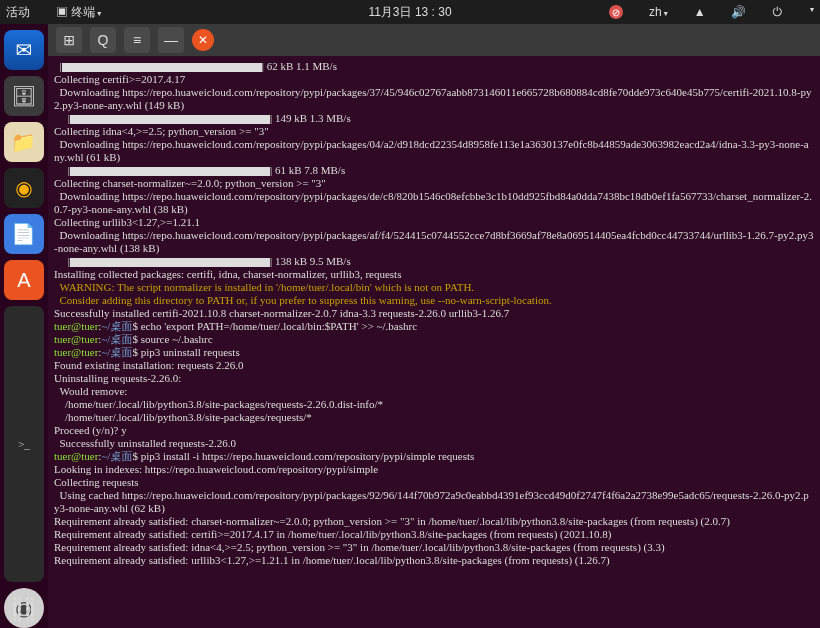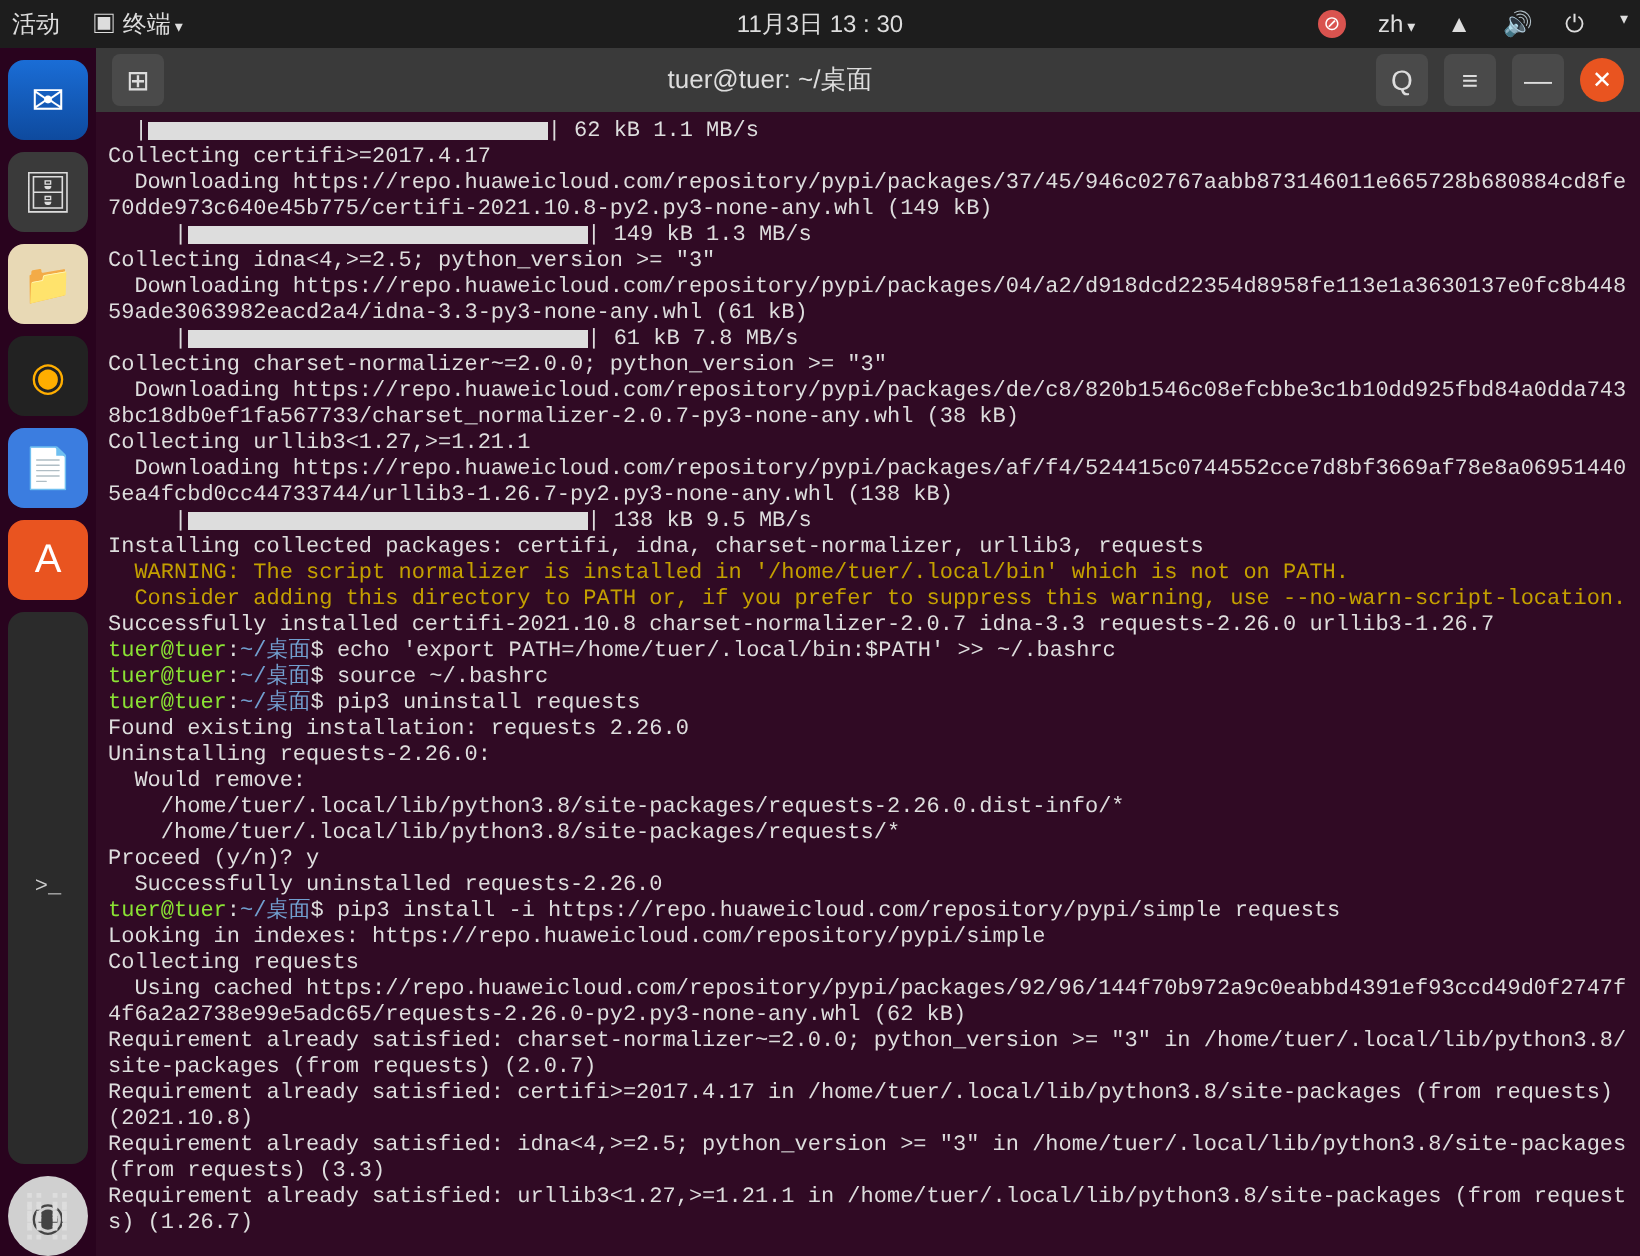--- a/index.html
+++ b/index.html
@@ -1,38 +1,38 @@
 <!DOCTYPE html>
 <html><head>
 <meta charset="utf-8">
 <style>
 *{margin:0;padding:0;box-sizing:border-box}
 body{width:820px;height:628px;background:#2c001e;font-family:sans-serif;overflow:hidden;position:relative}
 .topbar{height:24px;background:#1d1d1d;color:#ddd;display:flex;align-items:center;font-size:12px;padding:0 6px;justify-content:space-between}
-.tb-left,.tb-right{display:flex;gap:16px}
+.tb-left,.tb-right{display:flex;gap:26px}
 .tb-center{position:absolute;left:50%;transform:translateX(-50%);font-size:12px}
 .tri{font-size:8px;margin-left:2px}
 .launcher{position:absolute;left:0;top:24px;width:48px;height:604px;background:rgba(40,5,30,0.6);display:flex;flex-direction:column;align-items:center;padding-top:6px;gap:6px}
 .licon{width:40px;height:40px;border-radius:8px;display:flex;align-items:center;justify-content:center;font-size:20px}
 .licon.bluebird{background:linear-gradient(#1a6dd6,#0e4a9e);color:#fff}
 .licon.files{background:#3a3a3a;color:#ddd}
 .licon.folder{background:#e8d9b5;color:#8a6d3b}
 .licon.music{background:#222;color:#ffae00}
 .licon.docs{background:#3b7de0;color:#fff}
 .licon.soft{background:#e95420;color:#fff}
 .licon.term{background:#2b2b2b;color:#ccc;position:relative}
 .licon.term.active::before{content:"";position:absolute;left:-5px;top:16px;width:4px;height:4px;background:#e95420;border-radius:50%}
 .licon.dvd{background:#d0d0d0;color:#444;border-radius:50%}
 .apps{position:absolute;bottom:8px;color:#ddd;font-size:16px;letter-spacing:1px;text-align:center;line-height:6px}
 .win{position:absolute;left:48px;top:24px;width:772px;height:604px;background:#300a24;display:flex;flex-direction:column}
 .titlebar{height:32px;background:#3a3a3a;display:flex;align-items:center;padding:0 8px;gap:8px}
 .tbtn{width:26px;height:26px;border-radius:4px;background:#4a4a4a;display:flex;align-items:center;justify-content:center;color:#ddd;font-size:14px}
 .ttitle{flex:1;text-align:center;color:#ddd;font-size:13px}
 .tclose{width:22px;height:22px;border-radius:50%;background:#e95420;color:#fff;display:flex;align-items:center;justify-content:center;font-size:12px}
-.term{flex:1;padding:4px 6px;font-family:Liberation Mono, monospace;font-size:11px;line-height:13px;color:#ddd;white-space:pre-wrap;word-break:break-all;overflow:hidden}
+.term{flex:1;padding:4px 6px;font-family:Liberation Serif, serif;font-size:11px;line-height:13px;color:#ddd;white-space:pre-wrap;word-break:break-all;overflow:hidden}
 .g{color:#8ae234}
 .b{color:#729fcf}
 .y{color:#c4a000}
 .w{color:#ddd}
 .bar{display:inline-block;background:#ddd;height:9px;vertical-align:middle}
 .red-dot{width:14px;height:14px;border-radius:50%;background:#d9534f;color:#fff;display:flex;align-items:center;justify-content:center;font-size:10px}
 </style>
 </head>
 <body>
 
@@ -60,21 +60,20 @@
   <div class="licon docs">📄</div>
   <div class="licon soft">A</div>
   <div class="licon term active">&gt;_</div>
   <div class="licon dvd">◉</div>
   <div class="apps">⠿⠿<br>⠿⠿<br>⠿⠿</div>
 </div>
 
 <div class="win">
   <div class="titlebar">
     <div class="tbtn">⊞</div>
-    <div class="ttitle">tuer@tuer: ~/桌面</div>
     <div class="tbtn">Q</div>
     <div class="tbtn">≡</div>
     <div class="tbtn">—</div>
     <div class="tclose">✕</div>
   </div>
   <div class="term"><span>  |</span><span class="bar" style="width:200px"></span><span>| 62 kB 1.1 MB/s</span>
 <span>Collecting certifi&gt;=2017.4.17</span>
 <span>  Downloading https://repo.huaweicloud.com/repository/pypi/packages/37/45/946c02767aabb873146011e665728b680884cd8fe70dde973c640e45b775/certifi-2021.10.8-py2.py3-none-any.whl (149 kB)</span>
 <span>     |</span><span class="bar" style="width:200px"></span><span>| 149 kB 1.3 MB/s</span>
 <span>Collecting idna&lt;4,&gt;=2.5; python_version &gt;= "3"</span>

